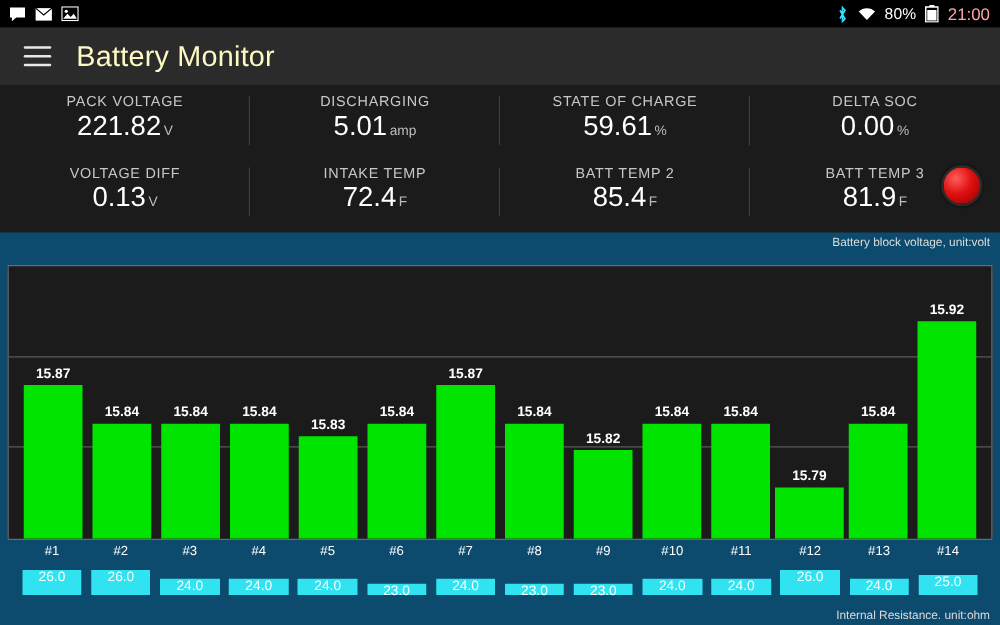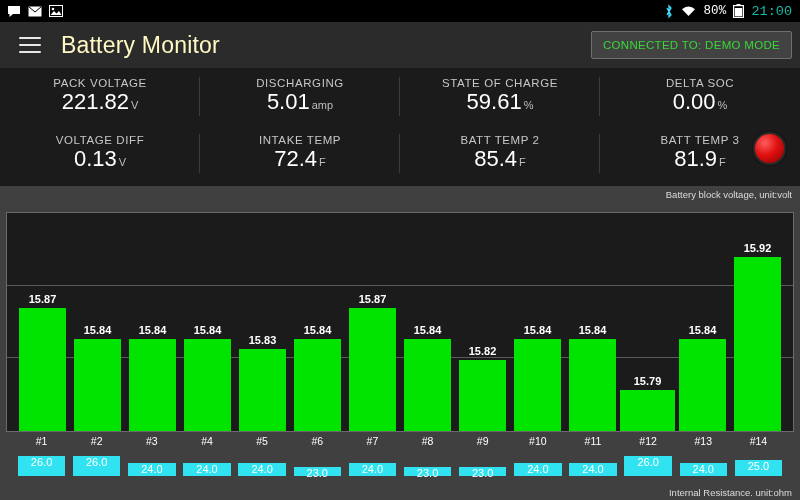--- a/index.html
+++ b/index.html
@@ -24,21 +24,20 @@
   .statusbar {
     position: absolute;
     top: 0; left: 0;
     width: 800px;
     height: 22px;
     background: #000;
     display: flex;
     align-items: center;
     color: #fff;
     font-size: 12px;
-    font-family: Liberation Mono, monospace;
   }
   .sb-left {
     display: flex;
     align-items: center;
     gap: 7px;
     padding-left: 7px;
   }
   .sb-right {
     margin-left: auto;
     display: flex;
@@ -47,21 +46,21 @@
     padding-right: 8px;
   }
   .sb-icon { display: block; }
   .sb-text {
     font-size: 12.5px;
     color: #fff;
     letter-spacing: 0.2px;
   }
   .sb-clock {
     font-size: 13.5px;
-    color: #14b8a6;
+    color: #fca5a5;
   }
 
   
   .appbar {
     position: absolute;
     top: 22px; left: 0;
     width: 800px;
     height: 46px;
     background: #2b2b2b;
     display: flex;
@@ -157,21 +156,21 @@
     border: 2px solid #2b2b2b;
     box-shadow: 0 0 2px #000;
   }
 
   
   .chart-wrap {
     position: absolute;
     top: 186px; left: 0;
     width: 800px;
     height: 314px;
-    background: #404040;
+    background: #0c4a6e;
   }
   .chart-caption {
     position: absolute;
     top: 3px;
     right: 8px;
     color: #dcdcdc;
     font-size: 9.5px;
   }
   .chart-caption-bottom {
     position: absolute;
@@ -319,21 +318,20 @@
     </div>
   </div>
 
   <div class="appbar">
     <div class="hamburger">
       <span></span>
         <span></span>
         <span></span>
     </div>
     <div class="app-title">Battery Monitor</div>
-    <div class="conn-badge">CONNECTED TO: DEMO MODE</div>
   </div>
 
   <div class="metrics">
     <div class="metric-row">
       <div class="metric">
         <div class="metric-label">PACK VOLTAGE</div>
         <div class="metric-value"><span>221.82</span><span class="metric-unit">V</span></div>
         <div class="sep"></div>
       </div>
       <div class="metric">

